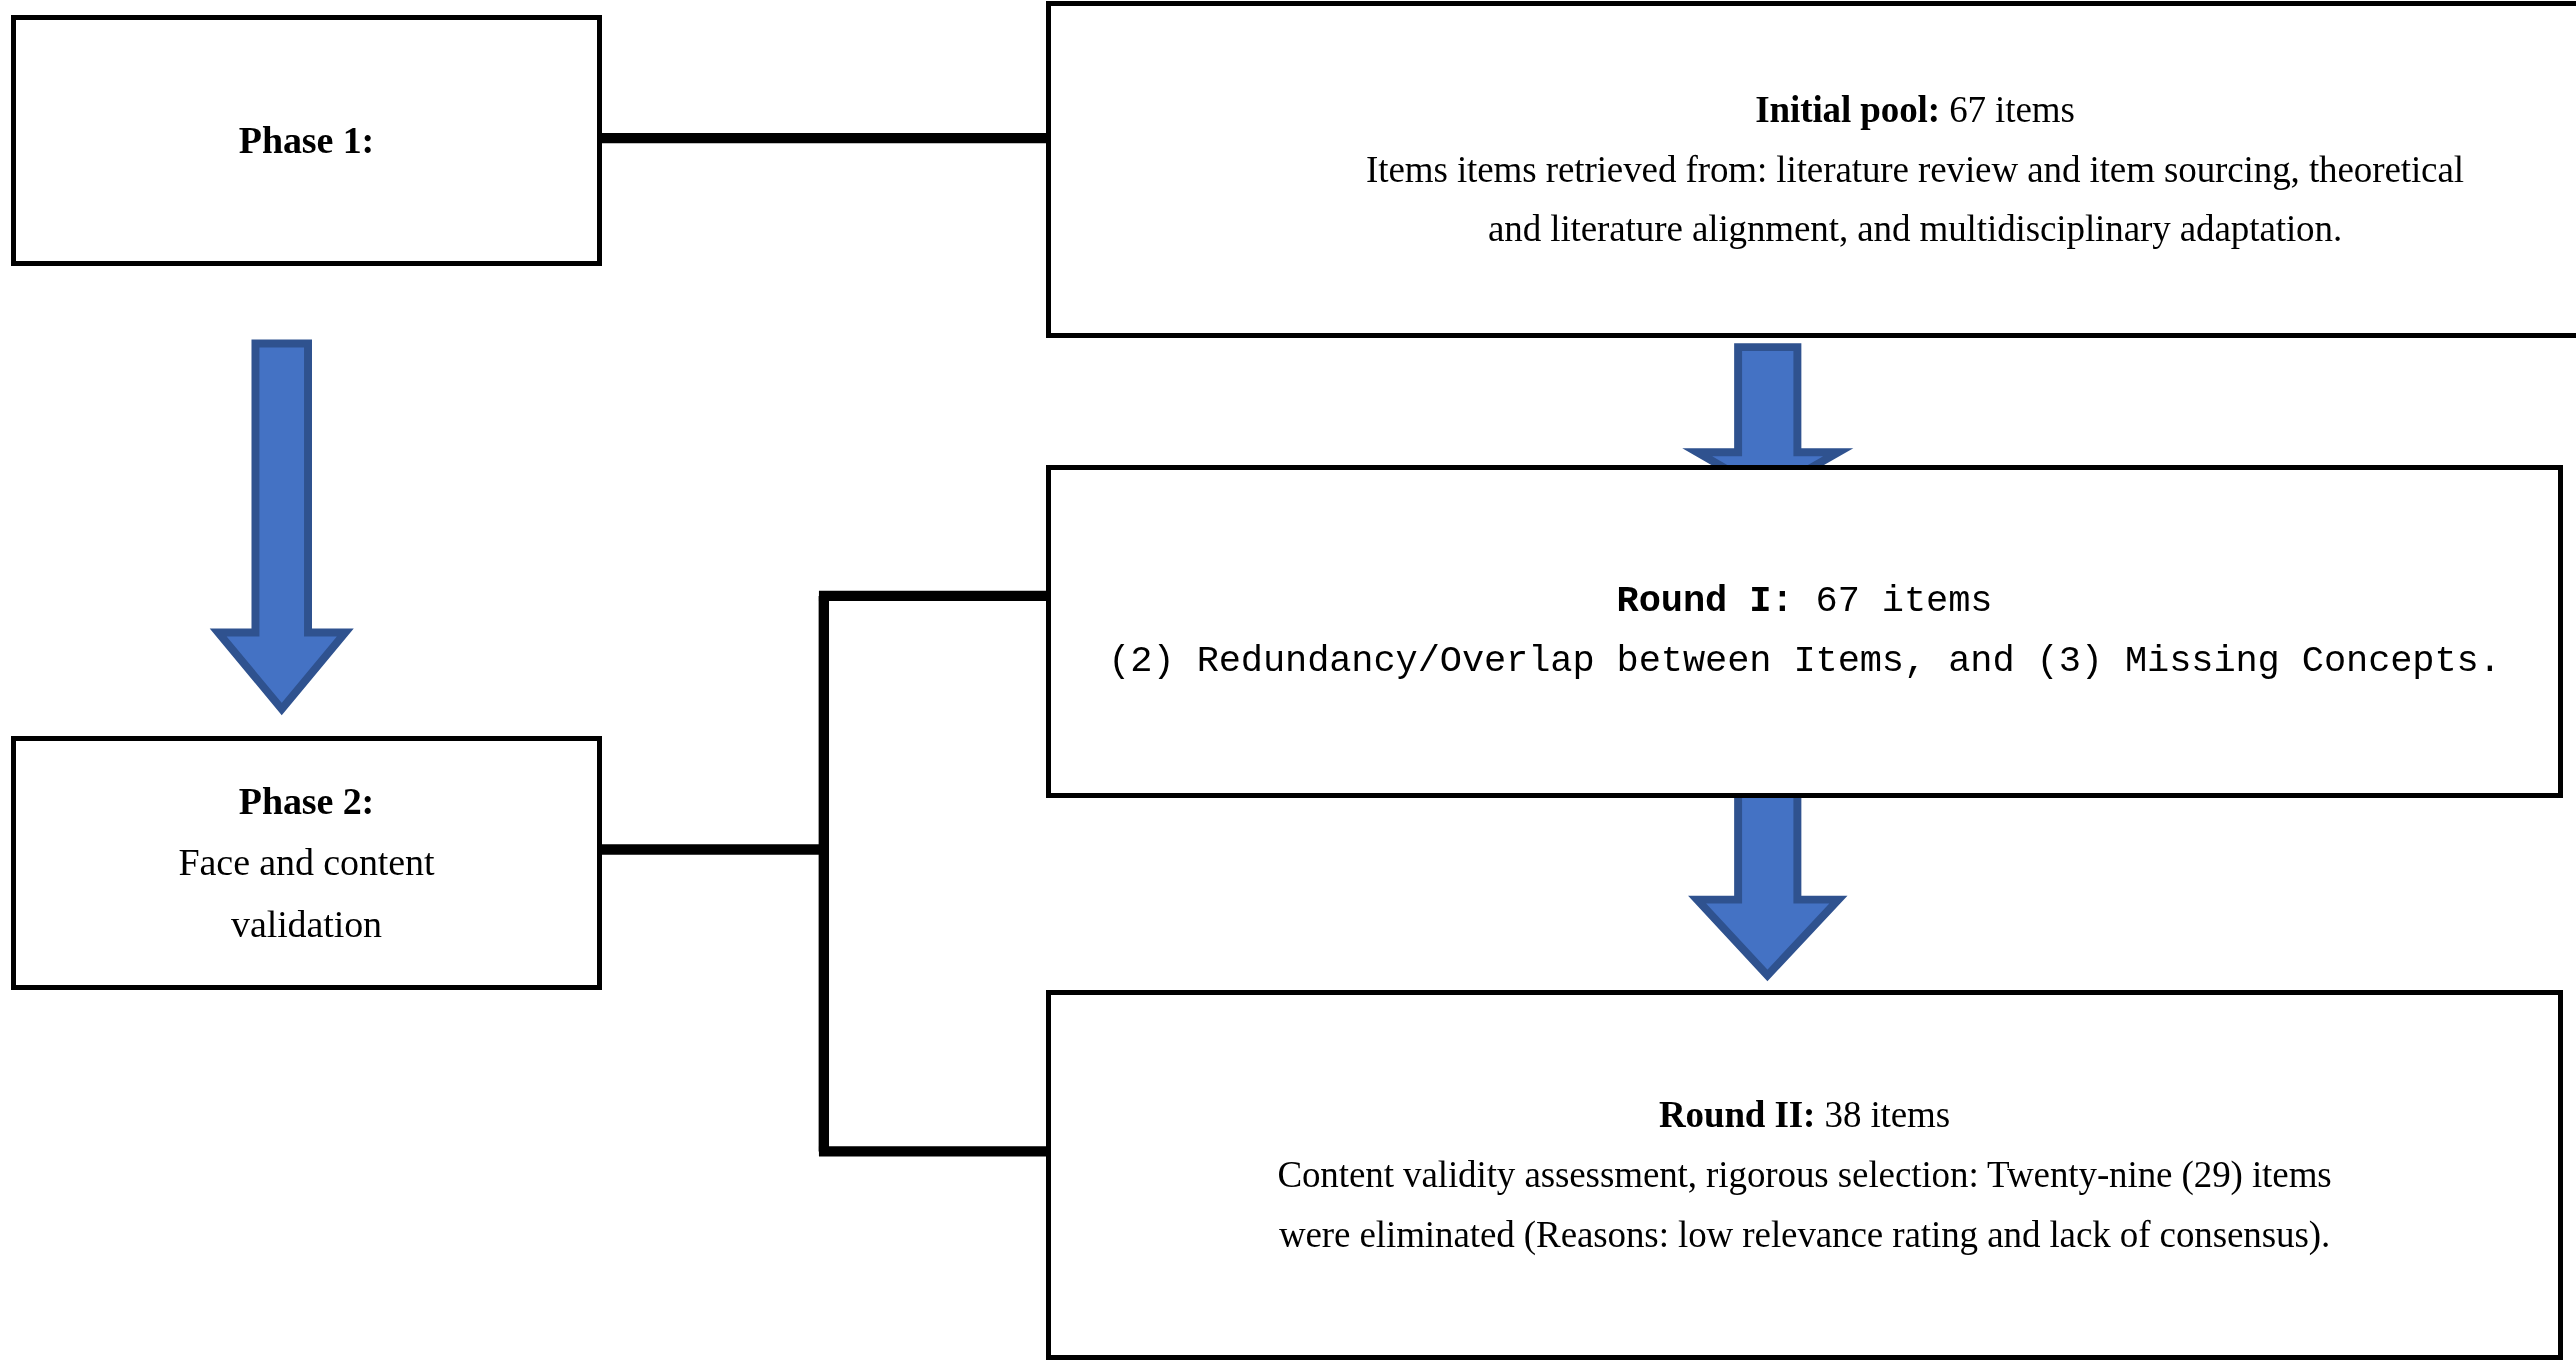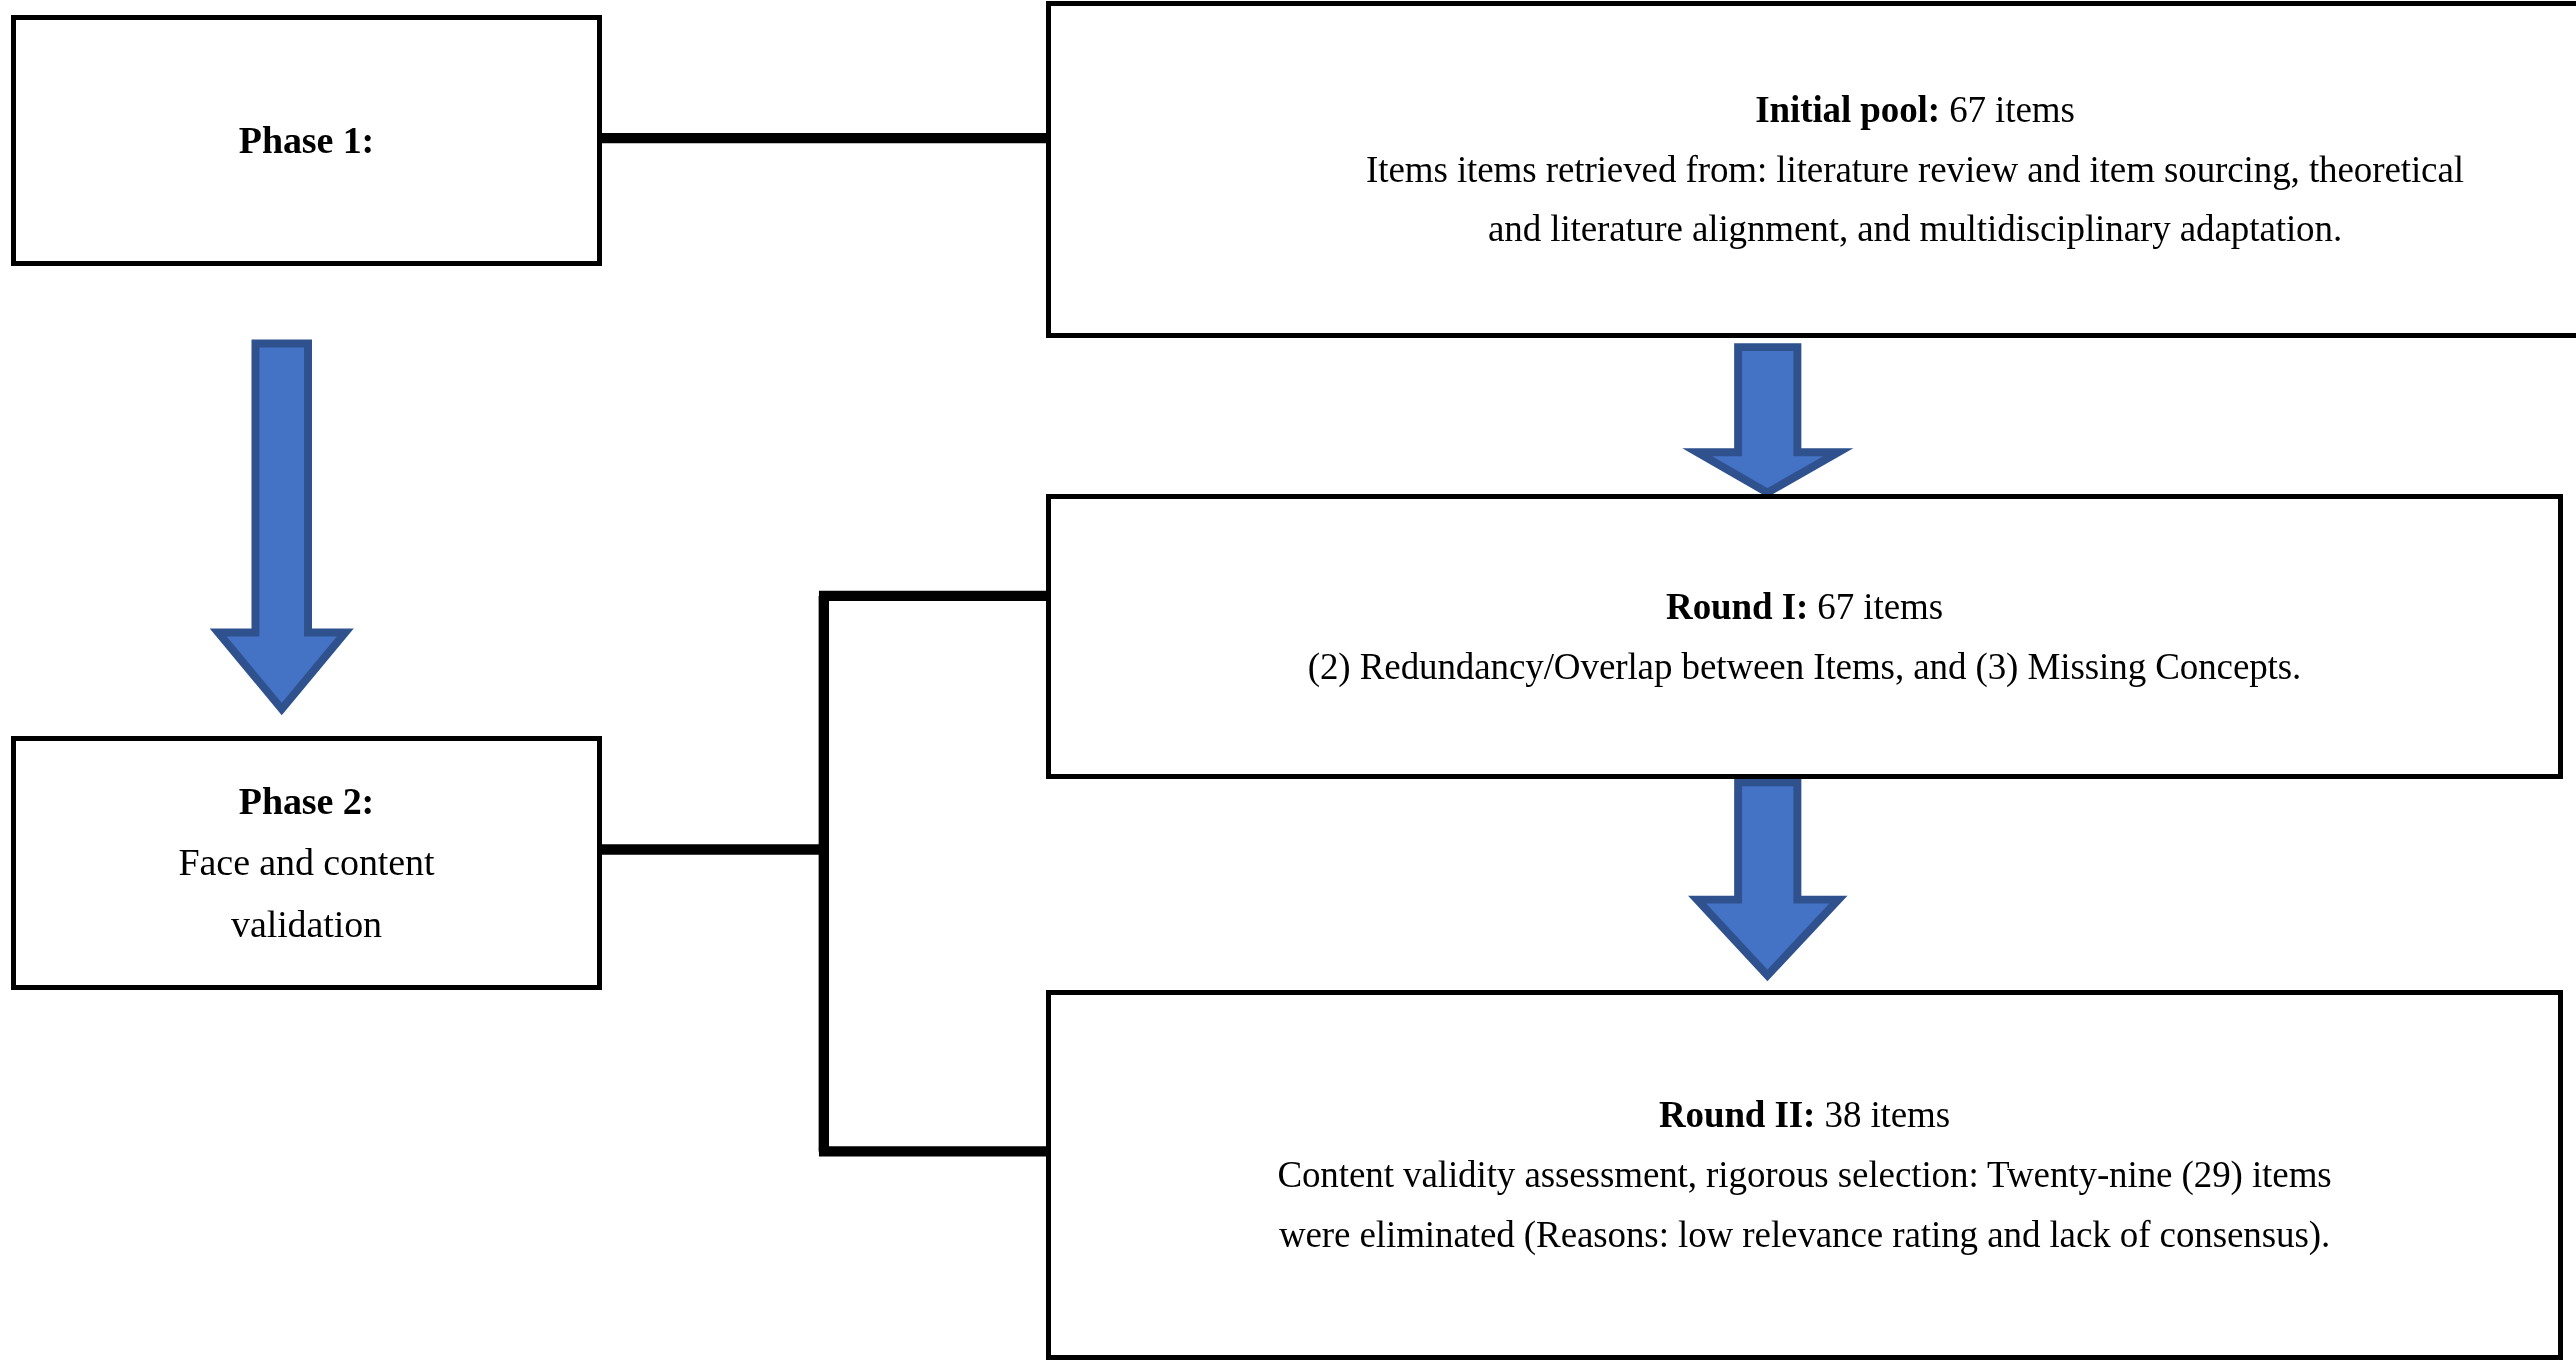--- a/index.html
+++ b/index.html
@@ -53,22 +53,23 @@
     left: 11px; top: 736px; width: 591px; height: 254px;
     padding: 0 11px;
   }
   #phase-2-box .node-line { font-size: 38px; }
   
   #initial-pool-box {
     left: 1046px; top: 1px; width: 1738px; height: 337px;
     padding: 0 24.4px;
   }
   #round-1-box {
-    left: 1046px; top: 494px; width: 1517px; height: 285px;
+    left: 1046px; top: 465px; width: 1517px; height: 333px;
     padding: 0 24.4px;
+    font-family: Liberation Mono, monospace;
   }
   #round-2-box {
     left: 1046px; top: 990px; width: 1517px; height: 370px;
     padding: 0 21px;
   }
   
   #connector-layer {
     position: absolute;
     left: 0; top: 0;
     width: 2576px; height: 1369px;

